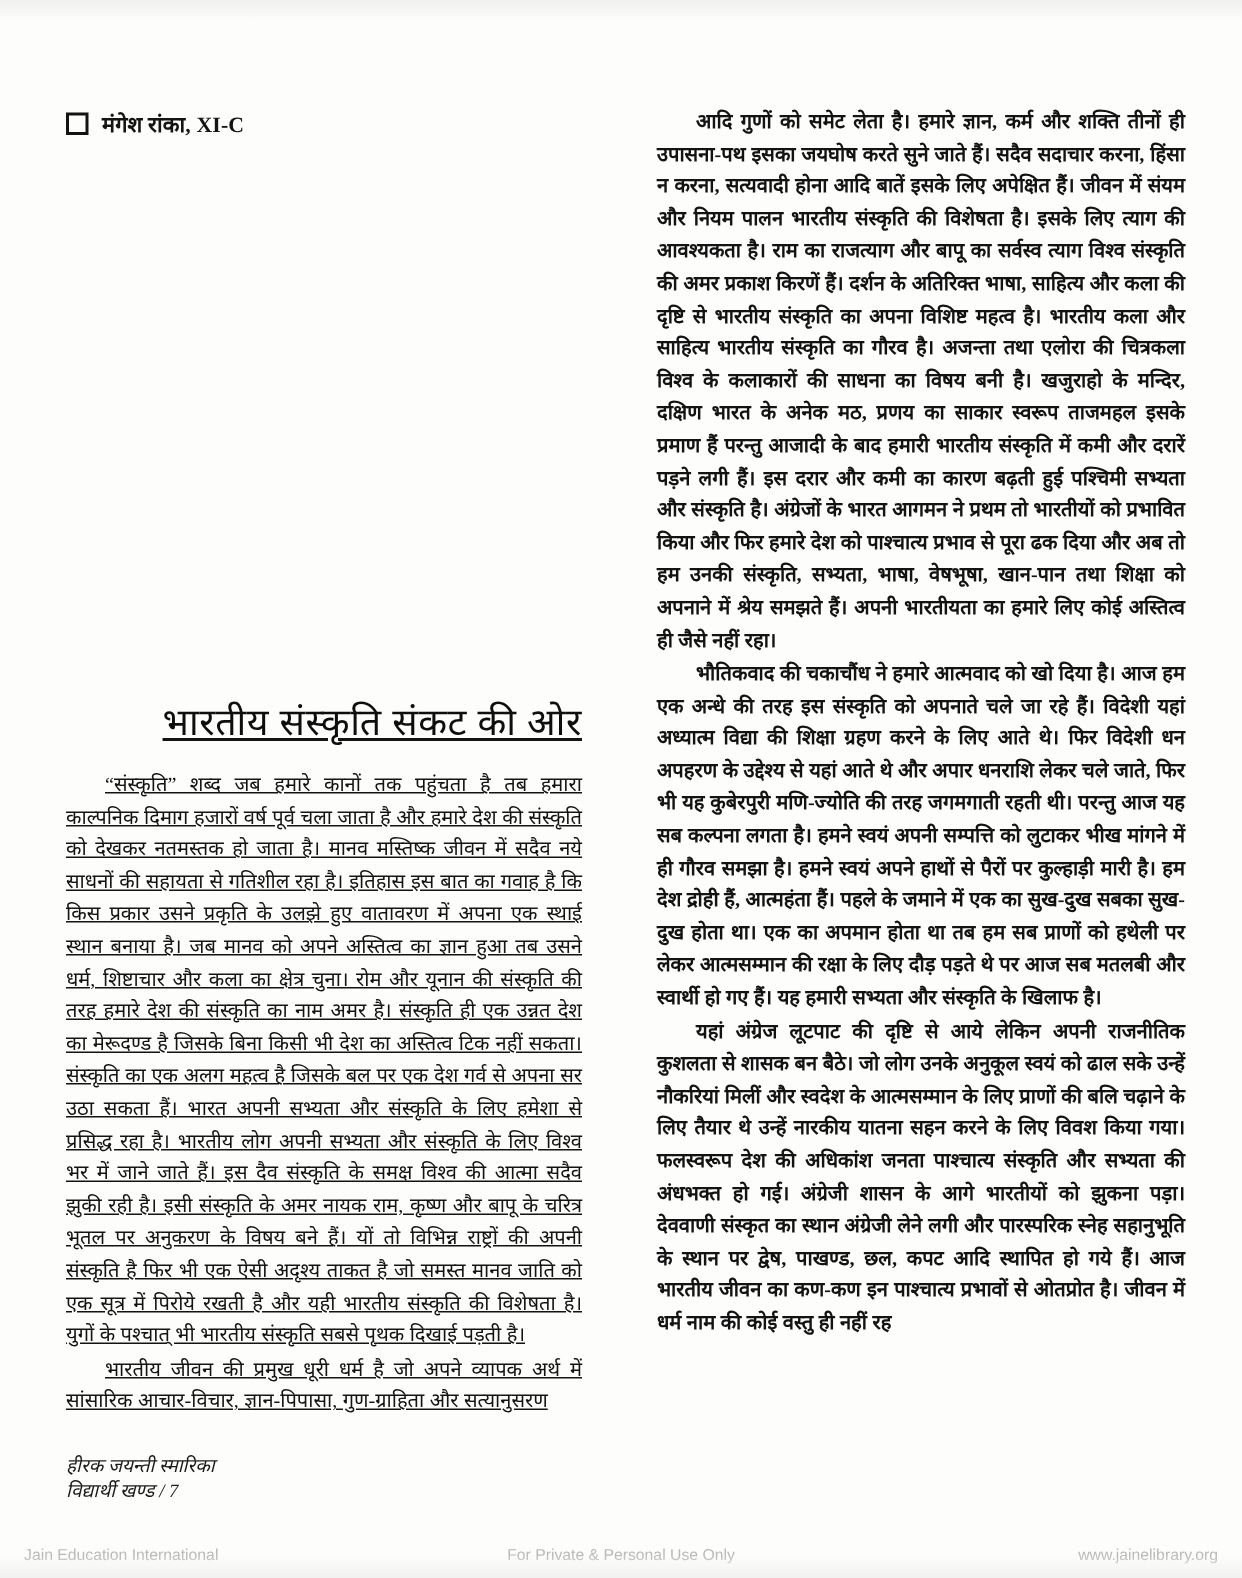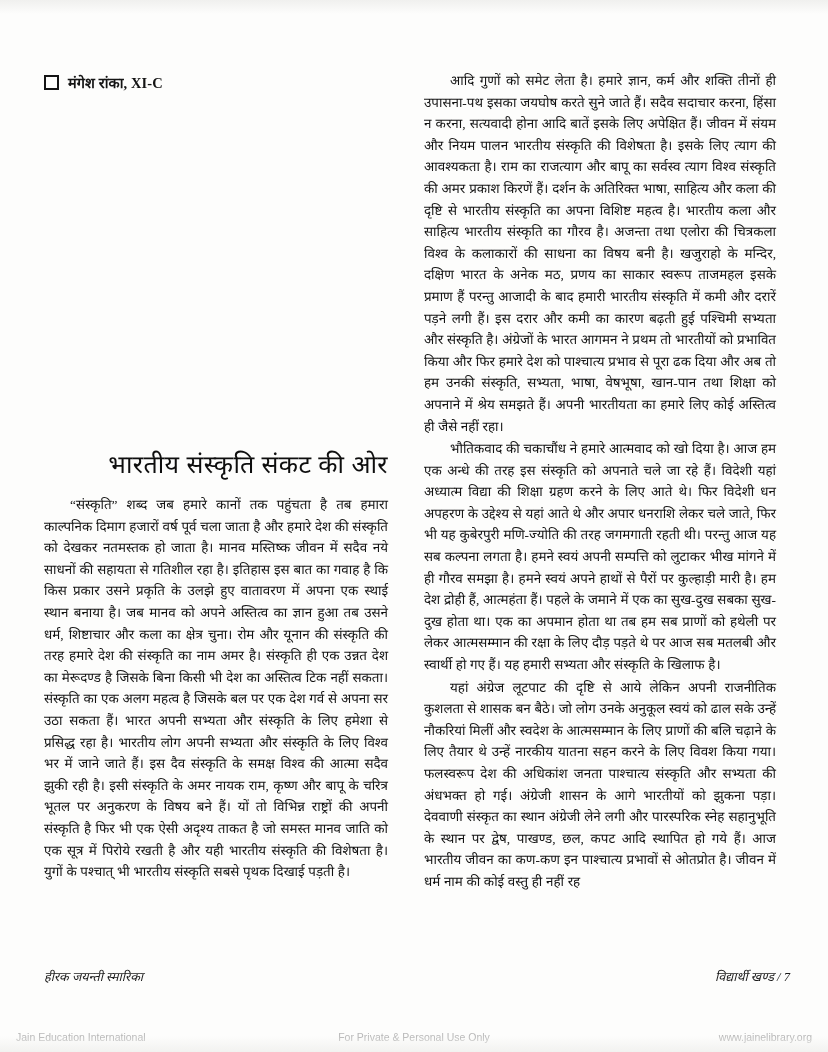--- a/index.html
+++ b/index.html
@@ -48,27 +48,29 @@
     position: absolute;
     text-align: justify;
     text-justify: inter-word;
     font-size: 13.4px;
     line-height: 21.6px;
     color: #131313;
     word-spacing: 0.3px;
   }
   .col-left {
     left: 44px;
-    top: 448px;
+    top: 466px;
     width: 344px;
+    text-decoration: underline;
   }
   .col-right {
-    left: 424px;
+    left: 438px;
     top: 70px;
     width: 352px;
+    font-weight: bold;
   }
 
   .article-title {
     font-size: 25px;
     line-height: 34px;
     text-align: right;
     font-weight: normal;
     margin: 0 0 12px 0;
     letter-spacing: 0.4px;
     color: #0e0e0e;
@@ -87,20 +89,21 @@
     position: absolute;
     left: 44px;
     right: 38px;
     top: 968px;
     display: flex;
     justify-content: space-between;
     align-items: baseline;
     font-size: 12.6px;
     font-style: italic;
     color: #1a1a1a;
+    flex-direction: column;
   }
 
   
   .scan-footer {
     position: absolute;
     left: 0;
     right: 0;
     top: 1022px;
     height: 30px;
     display: flex;
@@ -154,20 +157,21 @@
 
   <div class="col col-right">
     <p>आदि गुणों को समेट लेता है। हमारे ज्ञान, कर्म और शक्ति तीनों ही उपासना-पथ इसका जयघोष करते सुने जाते हैं। सदैव सदाचार करना, हिंसा न करना, सत्यवादी होना आदि बातें इसके लिए अपेक्षित हैं। जीवन में संयम और नियम पालन भारतीय संस्कृति की विशेषता है। इसके लिए त्याग की आवश्यकता है। राम का राजत्याग और बापू का सर्वस्व त्याग विश्व संस्कृति की अमर प्रकाश किरणें हैं। दर्शन के अतिरिक्त भाषा, साहित्य और कला की दृष्टि से भारतीय संस्कृति का अपना विशिष्ट महत्व है। भारतीय कला और साहित्य भारतीय संस्कृति का गौरव है। अजन्ता तथा एलोरा की चित्रकला विश्व के कलाकारों की साधना का विषय बनी है। खजुराहो के मन्दिर, दक्षिण भारत के अनेक मठ, प्रणय का साकार स्वरूप ताजमहल इसके प्रमाण हैं परन्तु आजादी के बाद हमारी भारतीय संस्कृति में कमी और दरारें पड़ने लगी हैं। इस दरार और कमी का कारण बढ़ती हुई पश्चिमी सभ्यता और संस्कृति है। अंग्रेजों के भारत आगमन ने प्रथम तो भारतीयों को प्रभावित किया और फिर हमारे देश को पाश्चात्य प्रभाव से पूरा ढक दिया और अब तो हम उनकी संस्कृति, सभ्यता, भाषा, वेषभूषा, खान-पान तथा शिक्षा को अपनाने में श्रेय समझते हैं। अपनी भारतीयता का हमारे लिए कोई अस्तित्व ही जैसे नहीं रहा।</p>
     <p>भौतिकवाद की चकाचौंध ने हमारे आत्मवाद को खो दिया है। आज हम एक अन्धे की तरह इस संस्कृति को अपनाते चले जा रहे हैं। विदेशी यहां अध्यात्म विद्या की शिक्षा ग्रहण करने के लिए आते थे। फिर विदेशी धन अपहरण के उद्देश्य से यहां आते थे और अपार धनराशि लेकर चले जाते, फिर भी यह कुबेरपुरी मणि-ज्योति की तरह जगमगाती रहती थी। परन्तु आज यह सब कल्पना लगता है। हमने स्वयं अपनी सम्पत्ति को लुटाकर भीख मांगने में ही गौरव समझा है। हमने स्वयं अपने हाथों से पैरों पर कुल्हाड़ी मारी है। हम देश द्रोही हैं, आत्महंता हैं। पहले के जमाने में एक का सुख-दुख सबका सुख-दुख होता था। एक का अपमान होता था तब हम सब प्राणों को हथेली पर लेकर आत्मसम्मान की रक्षा के लिए दौड़ पड़ते थे पर आज सब मतलबी और स्वार्थी हो गए हैं। यह हमारी सभ्यता और संस्कृति के खिलाफ है।</p>
     <p>यहां अंग्रेज लूटपाट की दृष्टि से आये लेकिन अपनी राजनीतिक कुशलता से शासक बन बैठे। जो लोग उनके अनुकूल स्वयं को ढाल सके उन्हें नौकरियां मिलीं और स्वदेश के आत्मसम्मान के लिए प्राणों की बलि चढ़ाने के लिए तैयार थे उन्हें नारकीय यातना सहन करने के लिए विवश किया गया। फलस्वरूप देश की अधिकांश जनता पाश्चात्य संस्कृति और सभ्यता की अंधभक्त हो गई। अंग्रेजी शासन के आगे भारतीयों को झुकना पड़ा। देववाणी संस्कृत का स्थान अंग्रेजी लेने लगी और पारस्परिक स्नेह सहानुभूति के स्थान पर द्वेष, पाखण्ड, छल, कपट आदि स्थापित हो गये हैं। आज भारतीय जीवन का कण-कण इन पाश्चात्य प्रभावों से ओतप्रोत है। जीवन में धर्म नाम की कोई वस्तु ही नहीं रह</p>
   </div>
 
   <div class="col col-left">
     <h1 class="article-title">भारतीय संस्कृति संकट की ओर</h1>
     <p>“संस्कृति” शब्द जब हमारे कानों तक पहुंचता है तब हमारा काल्पनिक दिमाग हजारों वर्ष पूर्व चला जाता है और हमारे देश की संस्कृति को देखकर नतमस्तक हो जाता है। मानव मस्तिष्क जीवन में सदैव नये साधनों की सहायता से गतिशील रहा है। इतिहास इस बात का गवाह है कि किस प्रकार उसने प्रकृति के उलझे हुए वातावरण में अपना एक स्थाई स्थान बनाया है। जब मानव को अपने अस्तित्व का ज्ञान हुआ तब उसने धर्म, शिष्टाचार और कला का क्षेत्र चुना। रोम और यूनान की संस्कृति की तरह हमारे देश की संस्कृति का नाम अमर है। संस्कृति ही एक उन्नत देश का मेरूदण्ड है जिसके बिना किसी भी देश का अस्तित्व टिक नहीं सकता। संस्कृति का एक अलग महत्व है जिसके बल पर एक देश गर्व से अपना सर उठा सकता हैं। भारत अपनी सभ्यता और संस्कृति के लिए हमेशा से प्रसिद्ध रहा है। भारतीय लोग अपनी सभ्यता और संस्कृति के लिए विश्व भर में जाने जाते हैं। इस दैव संस्कृति के समक्ष विश्व की आत्मा सदैव झुकी रही है। इसी संस्कृति के अमर नायक राम, कृष्ण और बापू के चरित्र भूतल पर अनुकरण के विषय बने हैं। यों तो विभिन्न राष्ट्रों की अपनी संस्कृति है फिर भी एक ऐसी अदृश्य ताकत है जो समस्त मानव जाति को एक सूत्र में पिरोये रखती है और यही भारतीय संस्कृति की विशेषता है। युगों के पश्चात् भी भारतीय संस्कृति सबसे पृथक दिखाई पड़ती है।</p>
+    <p>भारतीय जीवन की प्रमुख धूरी धर्म है जो अपने व्यापक अर्थ में सांसारिक आचार-विचार, ज्ञान-पिपासा, गुण-ग्राहिता और सत्यानुसरण</p>
   </div>
 
   <div class="running-footer">
     <span>हीरक जयन्ती स्मारिका</span>
     <span>विद्यार्थी खण्ड / 7</span>
   </div>
 
   <div class="scan-footer">
     <span class="sf-left">Jain Education International</span>
     <span class="sf-center">For Private &amp; Personal Use Only</span>

